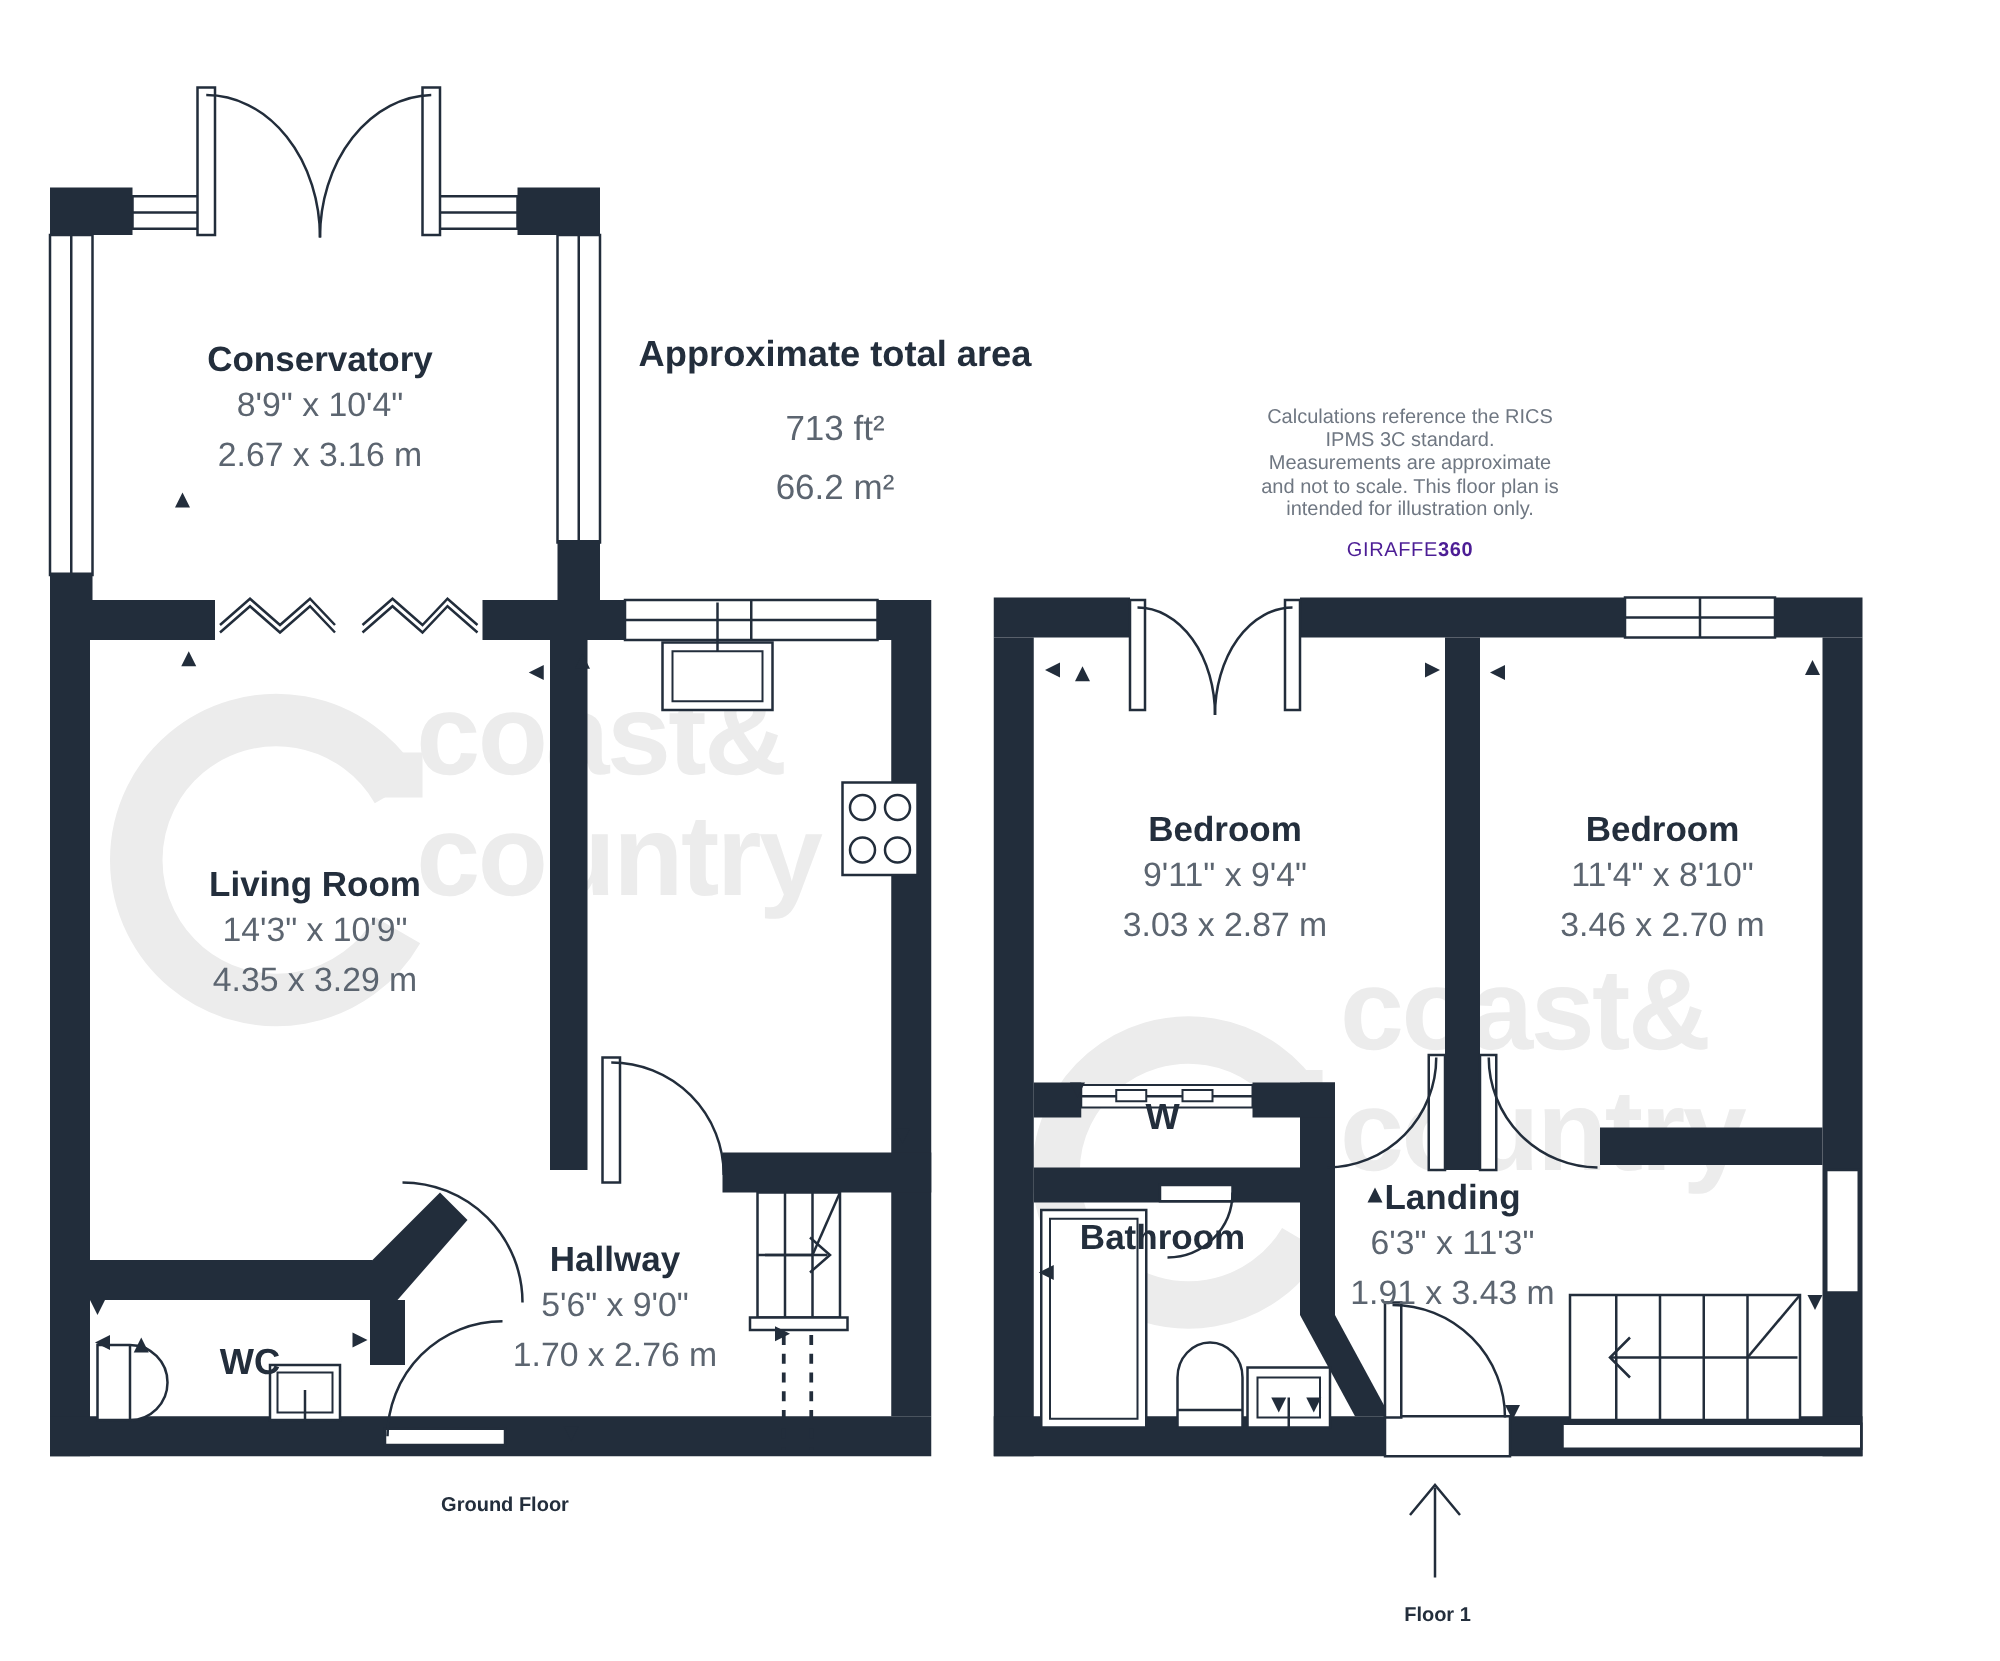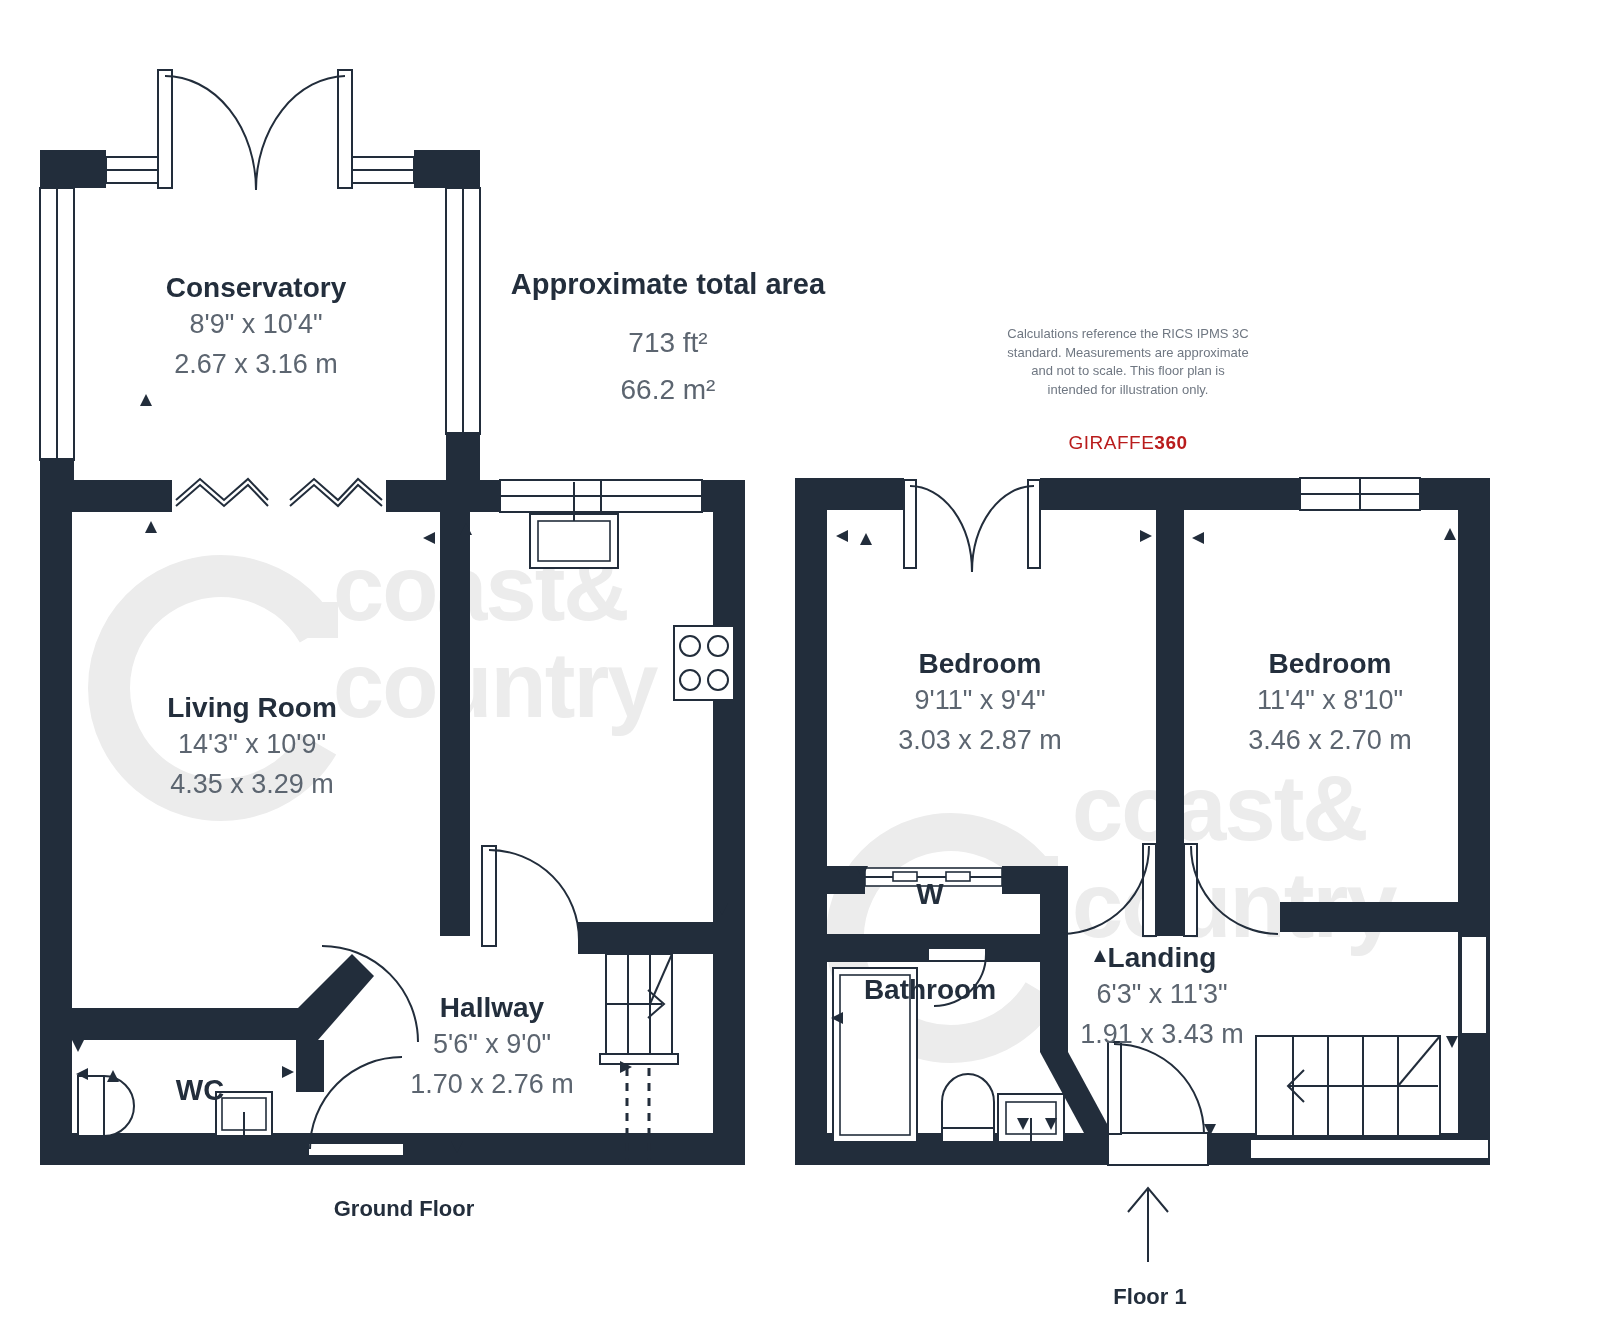--- a/index.html
+++ b/index.html
@@ -21,25 +21,25 @@
   .wmC{stroke:#ececec;fill:none;}
   
   .labels{z-index:3;width:1444px;height:1329px;pointer-events:none;}
   .room{position:absolute;text-align:center;transform:translateX(-50%);white-space:nowrap;}
   .nm{font-size:28px;font-weight:700;color:#232e3c;}
   .dm{font-size:27px;color:#5c6570;line-height:40px;}
   .nm-sm{font-size:29px;font-weight:700;color:#232e3c;}
   .summary-title{font-size:29px;font-weight:700;color:#232e3c;margin-bottom:18px;}
   .summary-val{font-size:28px;color:#5c6570;line-height:47px;}
   .disclaimer{position:absolute;width:244px;text-align:center;transform:translateX(-50%);
-      font-size:13px;line-height:18.5px;color:#6f7782;}
-  .brand{position:absolute;transform:translateX(-50%);font-size:19px;color:#b91c1c;
+      font-size:16px;line-height:18.5px;color:#6f7782;}
+  .brand{position:absolute;transform:translateX(-50%);font-size:16px;color:#4c1d95;
       letter-spacing:0.5px;}
   .brand b{font-weight:700;}
-  .floor-label{position:absolute;transform:translateX(-50%);font-size:22px;font-weight:700;color:#232e3c;}
+  .floor-label{position:absolute;transform:translateX(-50%);font-size:16px;font-weight:700;color:#232e3c;}
 </style>
 </head>
 <body>
 
 <div class="wm" style="left:333px;top:540px;">
   <div>coast&amp;</div>
   <div>country</div>
 </div>
 <div class="wm" style="left:1072px;top:760px;">
   <div>coast&amp;</div>

